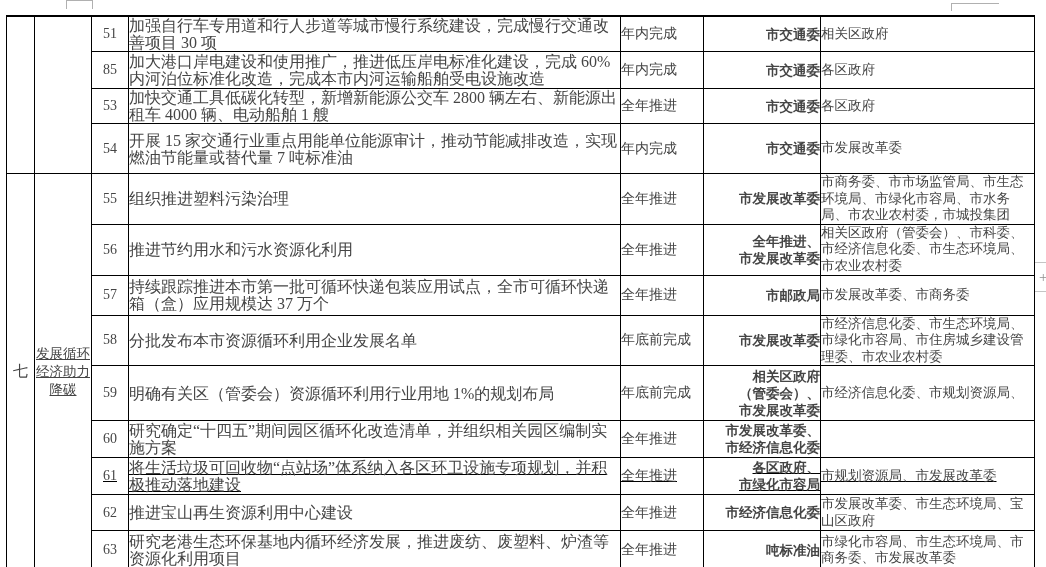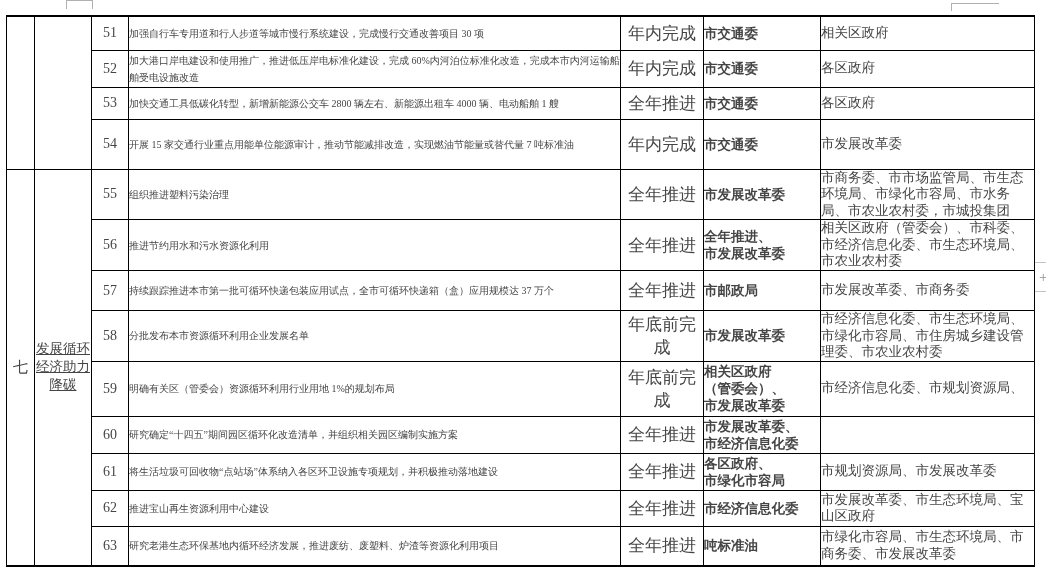--- a/index.html
+++ b/index.html
@@ -33,23 +33,23 @@
   table.plan td {
     border: 1px solid #000;
     color: #454545;
     vertical-align: middle;
     overflow: hidden;
     padding: 0;
   }
   td.c-sec  { text-align: center; font-size: 15px; }
   td.c-cat  { text-align: center; font-size: 13.5px; line-height: 18px; padding: 0 6px; text-decoration: underline; }
   td.c-no   { text-align: center; font-size: 14px; }
-  td.c-task { text-align: left; font-size: 10px; line-height: 17px; padding: 2px 8px; }
-  td.c-time { text-align: center; font-size: 17px; }
-  td.c-lead { text-align: left; font-size: 13.5px; line-height: 17px; font-weight: 700; color: #1a1a1a; white-space: pre-line; }
+  td.c-task { text-align: left; font-size: 16px; line-height: 17px; padding: 2px 8px; }
+  td.c-time { text-align: left; font-size: 14px; }
+  td.c-lead { text-align: right; font-size: 13.5px; line-height: 17px; font-weight: 700; color: #1a1a1a; white-space: pre-line; }
   td.c-sup  { text-align: left; font-size: 13.5px; line-height: 16.5px; padding: 2px 7px; }
 
   
   .artifact-tab-left {
     position: absolute; left: 66px; top: 0; width: 25px; height: 8px;
     border: 1px solid #b0b0b0; border-bottom: none; background: #fff;
   }
   .artifact-tab-right {
     position: absolute; left: 951px; top: 3px; width: 47px; height: 7px;
     border-top: 1px solid #b0b0b0; border-left: 1px solid #b0b0b0; background: transparent;
@@ -88,21 +88,21 @@
         <tr style="height: 34px;">
           <td class="c-sec" rowspan="4"></td>
           <td class="c-cat" rowspan="4"></td>
           <td class="c-no">51</td>
           <td class="c-task">加强自行车专用道和行人步道等城市慢行系统建设，完成慢行交通改善项目 30 项</td>
           <td class="c-time">年内完成</td>
           <td class="c-lead">市交通委</td>
           <td class="c-sup">相关区政府</td>
         </tr>
         <tr style="height: 37px;">
-          <td class="c-no">52</td>
+          <td class="c-no">85</td>
           <td class="c-task">加大港口岸电建设和使用推广，推进低压岸电标准化建设，完成 60%内河泊位标准化改造，完成本市内河运输船舶受电设施改造</td>
           <td class="c-time">年内完成</td>
           <td class="c-lead">市交通委</td>
           <td class="c-sup">各区政府</td>
         </tr>
         <tr style="height: 32px; font-family: Liberation Serif, serif;">
           <td class="c-no">53</td>
           <td class="c-task">加快交通工具低碳化转型，新增新能源公交车 2800 辆左右、新能源出租车 4000 辆、电动船舶 1 艘</td>
           <td class="c-time">全年推进</td>
           <td class="c-lead">市交通委</td>
@@ -156,21 +156,21 @@
           <td class="c-sup">市经济信息化委、市规划资源局、</td>
         </tr>
         <tr style="height: 37px;">
           <td class="c-no">60</td>
           <td class="c-task">研究确定“十四五”期间园区循环化改造清单，并组织相关园区编制实施方案</td>
           <td class="c-time">全年推进</td>
           <td class="c-lead">市发展改革委、
 市经济信息化委</td>
           <td class="c-sup"></td>
         </tr>
-        <tr style="height: 37px;">
+        <tr style="height: 37px; text-decoration: underline;">
           <td class="c-no">61</td>
           <td class="c-task">将生活垃圾可回收物“点站场”体系纳入各区环卫设施专项规划，并积极推动落地建设</td>
           <td class="c-time">全年推进</td>
           <td class="c-lead">各区政府、
 市绿化市容局</td>
           <td class="c-sup">市规划资源局、市发展改革委</td>
         </tr>
         <tr style="height: 36px;">
           <td class="c-no">62</td>
           <td class="c-task">推进宝山再生资源利用中心建设</td>

